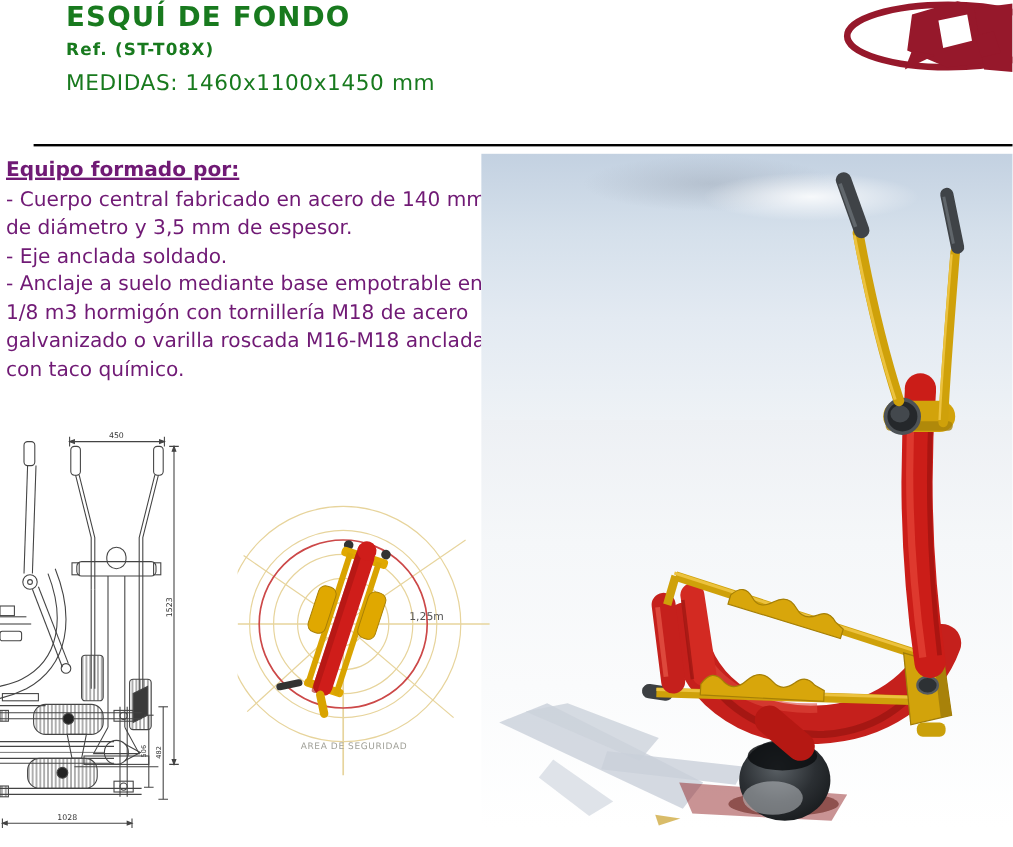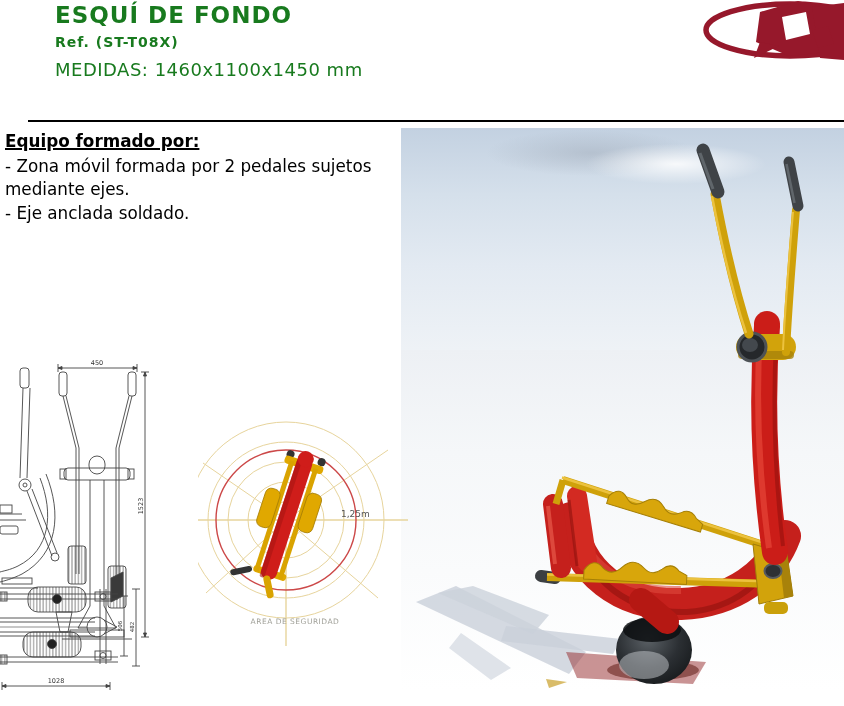--- a/index.html
+++ b/index.html
@@ -8,21 +8,21 @@
     font-family:"DejaVu Sans","Liberation Sans",sans-serif;
   }
   
   .title-block{position:absolute;left:55px;top:1px;color:#187a1e;}
   .title-line1{font-size:23px;font-weight:bold;letter-spacing:1px;line-height:28px;}
   .title-line2{font-size:14px;font-weight:bold;letter-spacing:1px;line-height:27px;}
   .title-line3{font-size:18px;font-weight:normal;letter-spacing:0.5px;line-height:28px;}
   .logo{position:absolute;top:0;right:0;width:150px;height:62px;overflow:hidden;}
   .rule{position:absolute;left:28px;top:120px;width:816px;height:2px;background:#000;}
   
-  .col-text{position:absolute;left:5px;top:130px;width:404px;color:#000000;
+  .col-text{position:absolute;left:5px;top:130px;width:404px;color:#701a75;
     font-size:16.8px;line-height:23.5px;}
   .desc-heading{font-weight:bold;text-decoration:underline;text-decoration-thickness:2px;margin-bottom:1px;}
   .desc-item{margin:0;}
   
   .photo{position:absolute;left:401px;top:128px;width:443px;height:562px;overflow:hidden;background:#fff;}
   .sky{position:absolute;left:0;top:0;width:443px;height:222px;
     background:linear-gradient(180deg,#c3d1e1 0%,#d5e0eb 30%,#e3eaf2 62%,#eef2f6 100%);}
   .cloud-a{position:absolute;left:40px;top:-8px;width:300px;height:66px;
     background:radial-gradient(ellipse closest-side,rgba(148,158,172,0.38),rgba(148,158,172,0) 70%);}
   .cloud-b{position:absolute;left:150px;top:8px;width:250px;height:56px;
@@ -53,22 +53,23 @@
       <path d="M118,7 L150,3 L150,60 L126,58 Z" fill="#96182b"></path>
       <path d="M66,42 L85,46 L60,58 Z" fill="#96182b"></path>
       <path d="M118,30 L134,26 L140,44 L124,48 Z" fill="#96182b"></path>
     </svg>
   </div>
 
   <div class="rule"></div>
 
   <div class="col-text">
     <div class="desc-heading">Equipo formado por:</div>
-    <p class="desc-item">- Zona móvil formada por 2 pedales sujetos mediante ejes.</p>
+    <p class="desc-item">- Cuerpo central fabricado en acero de 140 mm de diámetro y 3,5 mm de espesor.</p>
     <p class="desc-item">- Eje anclada soldado.</p>
+    <p class="desc-item">- Anclaje a suelo mediante base empotrable en 1/8 m3 hormigón con tornillería M18 de acero galvanizado o varilla roscada M16-M18 anclada con taco químico.</p>
   </div>
 
   <div class="photo">
     <div class="sky">
       <div class="cloud-a"></div>
       <div class="cloud-b"></div>
     </div>
     <div class="ground"></div>
     <svg class="machine-svg" width="443" height="562" viewBox="0 0 443 562">
       <defs>

